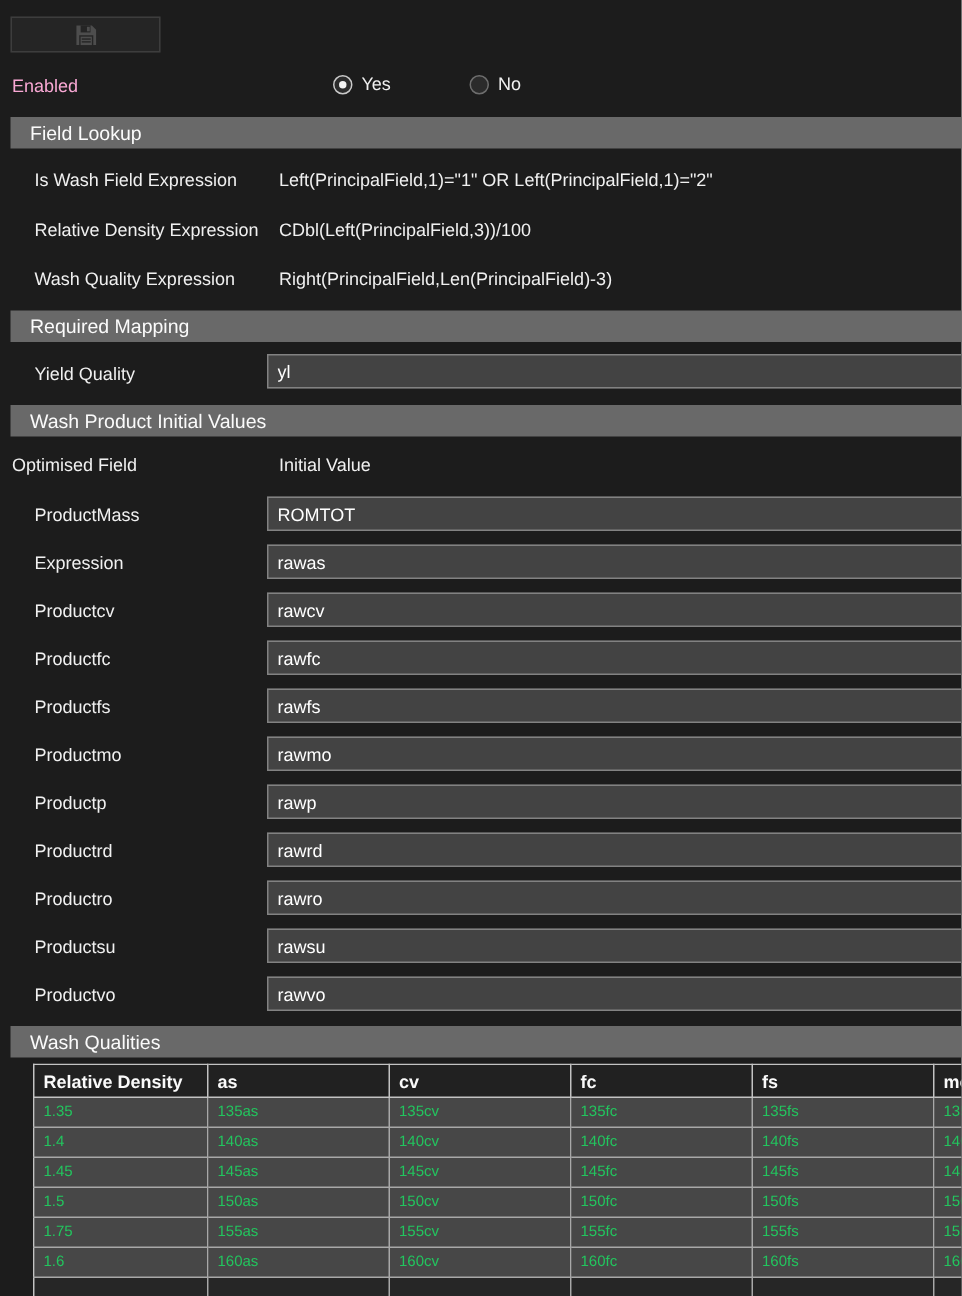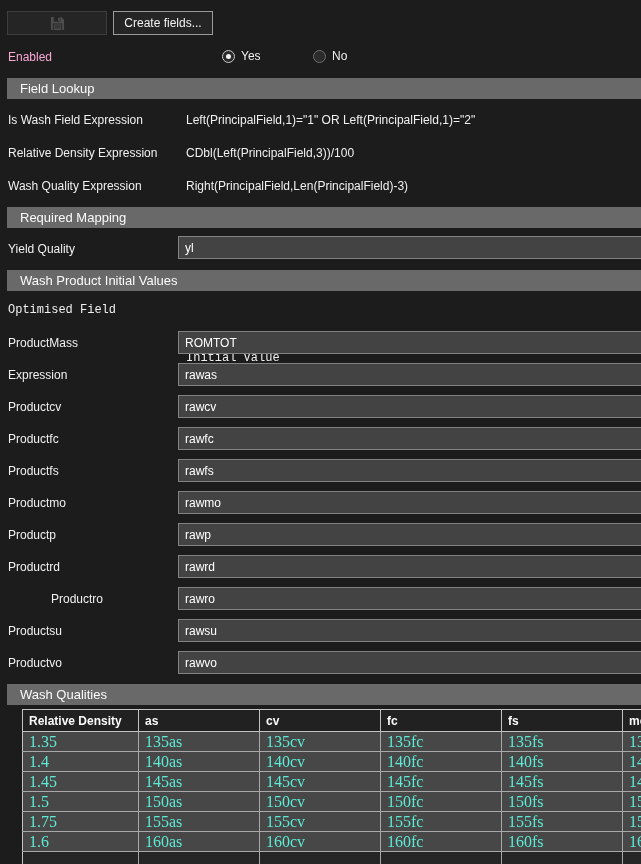--- a/index.html
+++ b/index.html
@@ -29,41 +29,41 @@
     content:""; position:absolute; left:3px; top:3px; width:5px; height:5px;
     border-radius:50%; background:#f2f2f2;
   }
   
   .section-bar {
     position:absolute; left:7px; right:-2px; height:21px; box-sizing:border-box;
     background:#696969; color:#fbfbfb; font-size:13px; line-height:21px;
     padding-left:13px; white-space:nowrap;
   }
   
-  .row-label { position:absolute; left:8px; white-space:nowrap;text-align:right; }
+  .row-label { position:absolute; left:23px; white-space:nowrap;text-align:right; }
   .row-value { position:absolute; left:186px; white-space:nowrap; }
-  .col-header { position:absolute; white-space:nowrap;font-family:Liberation Mono, monospace; }
+  .col-header { position:absolute; white-space:nowrap; }
   .text-input {
     position:absolute; left:178px; right:-4px; height:23px; box-sizing:border-box;
     background:#434343; border:1px solid #828282; color:#ffffff;
     font-family:"Liberation Sans", sans-serif; font-size:12px;
     padding:0 0 0 6px; outline:none;
   }
   
   .table-wrap { position:absolute; left:22px; top:709px; width:634px; height:155px; overflow:hidden; }
   table.grid { border-collapse:collapse; table-layout:fixed; width:721px; }
   table.grid th {
     height:22px; box-sizing:border-box; padding:0 0 0 6px; text-align:left;
     background:#212121; color:#fafafa; font-size:12px; font-weight:bold;
     border:1px solid #c3c3c3; white-space:nowrap; overflow:hidden;
   }
   table.grid td {
     height:20px; box-sizing:border-box; padding:0 0 0 6px;
-    background:#474747; color:#5eead4; font-size:16px;
-    border:1px solid #a8a8a8; border-left-color:#c3c3c3; white-space:nowrap; overflow:hidden;font-family:Liberation Serif, serif;
+    background:#474747; color:#22c55e; font-size:10px;
+    border:1px solid #a8a8a8; border-left-color:#c3c3c3; white-space:nowrap; overflow:hidden;
   }
   table.grid tr.placeholder td { background:#262626; height:20px; }
 </style>
 </head>
 <body>
 
 <div class="screen">
 
   <button class="tbtn btn-save">
     <span style="display:inline-flex;">
@@ -71,21 +71,20 @@
         <path d="M1 1 h11 l3 3 v11 h-14 z" fill="#4d4d4d"></path>
         <rect x="4" y="1" width="7" height="5" fill="#252525"></rect>
         <rect x="8.5" y="2" width="2" height="3.2" fill="#4d4d4d"></rect>
         <rect x="3" y="8" width="10" height="7" fill="#252525"></rect>
         <rect x="4" y="9" width="8" height="6" fill="#4d4d4d"></rect>
         <rect x="4.8" y="10.2" width="6.4" height="1" fill="#252525"></rect>
         <rect x="4.8" y="12.2" width="6.4" height="1" fill="#252525"></rect>
       </svg>
     </span>
   </button>
-  <button class="tbtn btn-create">Create fields...</button>
 
   <span class="plain-label" style="left:8px; top:50px;">Enabled</span>
   <span class="radio-opt" style="left:182px; top:48px;">
     <span class="radio-circle selected"></span>
     <span>Yes</span>
   </span>
   <span class="radio-opt" style="left:273px; top:48px;">
     <span class="radio-circle"></span>
     <span>No</span>
   </span>
@@ -99,39 +98,39 @@
       <span class="row-label" style="top: 179px;">Wash Quality Expression</span>
       <span class="row-value" style="top: 179px;">Right(PrincipalField,Len(PrincipalField)-3)</span>
     </div>
 
   <div class="section-bar" style="top:207px;">Required Mapping</div>
   <span class="row-label" style="top:242px;">Yield Quality</span>
   <input class="text-input" style="top: 236px;" type="text" value="yl">
 
   <div class="section-bar" style="top:270px;">Wash Product Initial Values</div>
   <span class="col-header" style="left:8px; top:303px;">Optimised Field</span>
-  <span class="col-header" style="left:186px; top:303px;margin-top:48px;">Initial Value</span>
+  <span class="col-header" style="left:186px; top:303px;">Initial Value</span>
   <div id="wpiv-rows">
       <span class="row-label" style="top: 336px;">ProductMass</span>
       <input type="text" class="text-input" value="ROMTOT" style="top: 331px;">
       <span class="row-label" style="top: 368px;">Expression</span>
       <input type="text" class="text-input" value="rawas" style="top: 363px;">
       <span class="row-label" style="top: 400px;">Productcv</span>
       <input type="text" class="text-input" value="rawcv" style="top: 395px;">
       <span class="row-label" style="top: 432px;">Productfc</span>
       <input type="text" class="text-input" value="rawfc" style="top: 427px;">
       <span class="row-label" style="top: 464px;">Productfs</span>
       <input type="text" class="text-input" value="rawfs" style="top: 459px;">
       <span class="row-label" style="top: 496px;">Productmo</span>
       <input type="text" class="text-input" value="rawmo" style="top: 491px;">
       <span class="row-label" style="top: 528px;">Productp</span>
       <input type="text" class="text-input" value="rawp" style="top: 523px;">
       <span class="row-label" style="top: 560px;">Productrd</span>
       <input type="text" class="text-input" value="rawrd" style="top: 555px;">
-      <span class="row-label" style="top: 592px; margin-left: 43px;">Productro</span>
+      <span class="row-label" style="top: 592px;">Productro</span>
       <input type="text" class="text-input" value="rawro" style="top: 587px;">
       <span class="row-label" style="top: 624px;">Productsu</span>
       <input type="text" class="text-input" value="rawsu" style="top: 619px;">
       <span class="row-label" style="top: 656px;">Productvo</span>
       <input type="text" class="text-input" value="rawvo" style="top: 651px;">
     </div>
 
   <div class="section-bar" style="top:684px;">Wash Qualities</div>
   <div class="table-wrap">
     <table class="grid">

